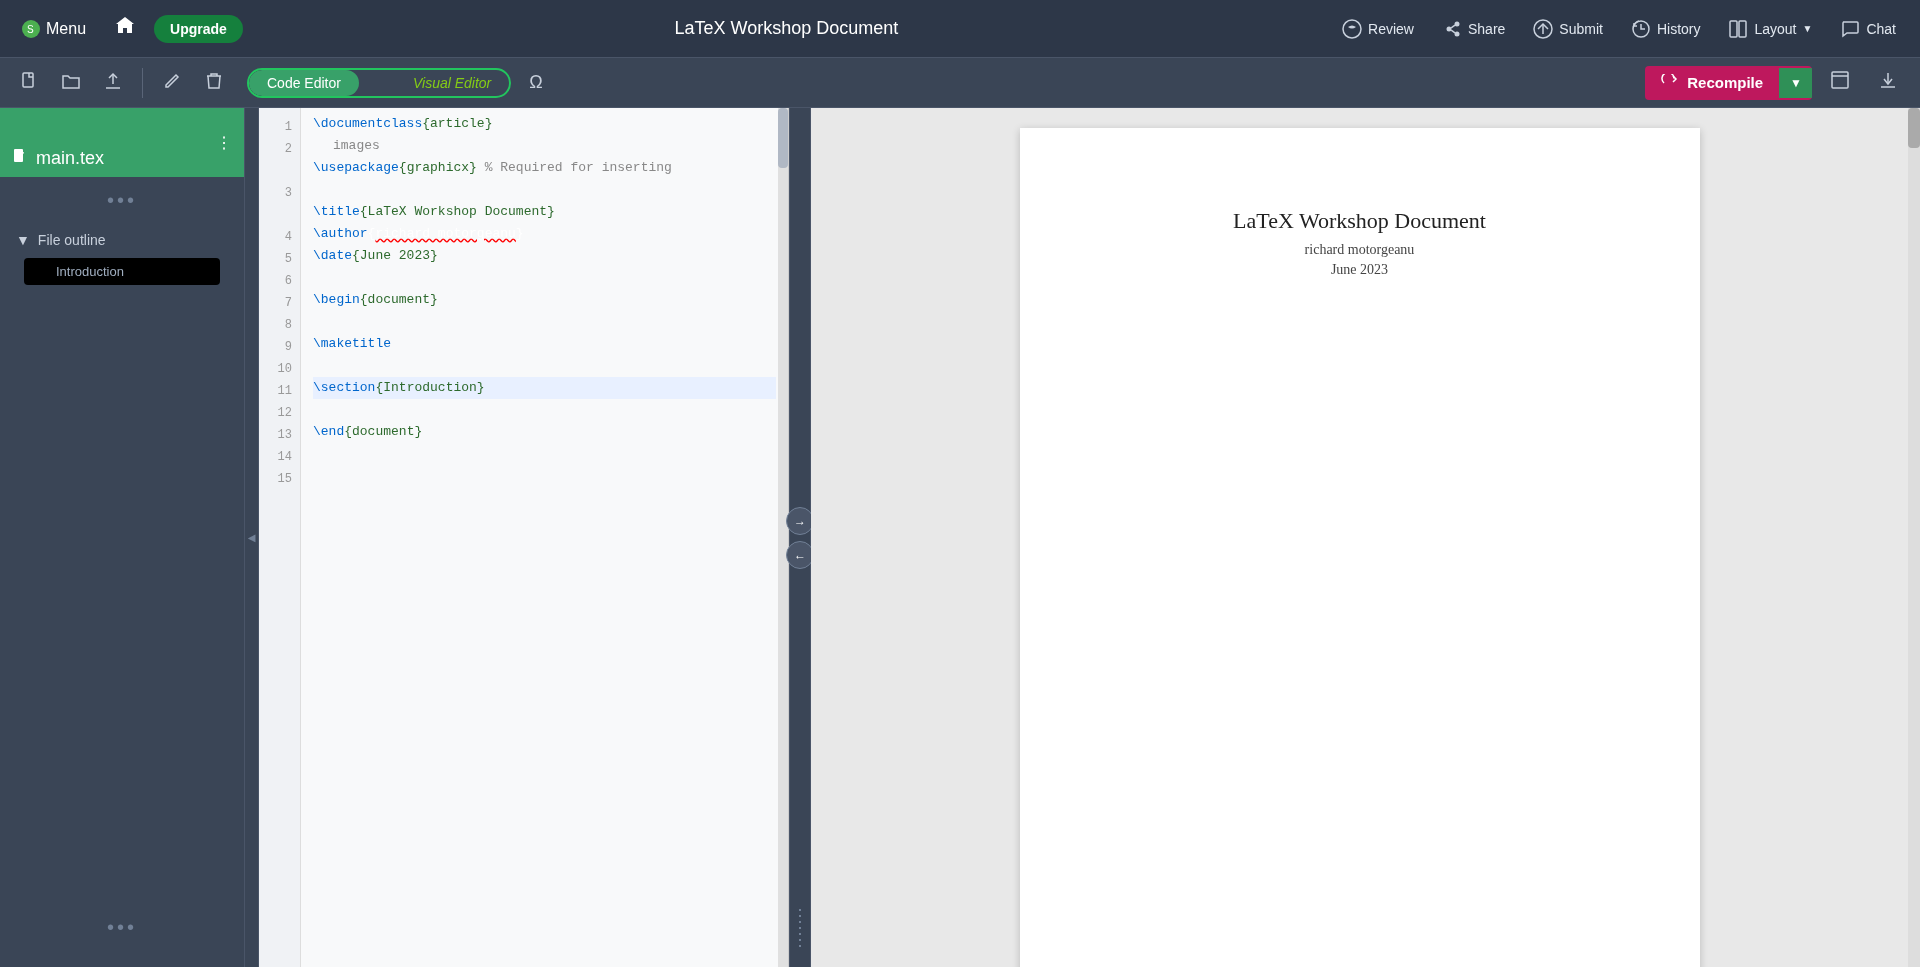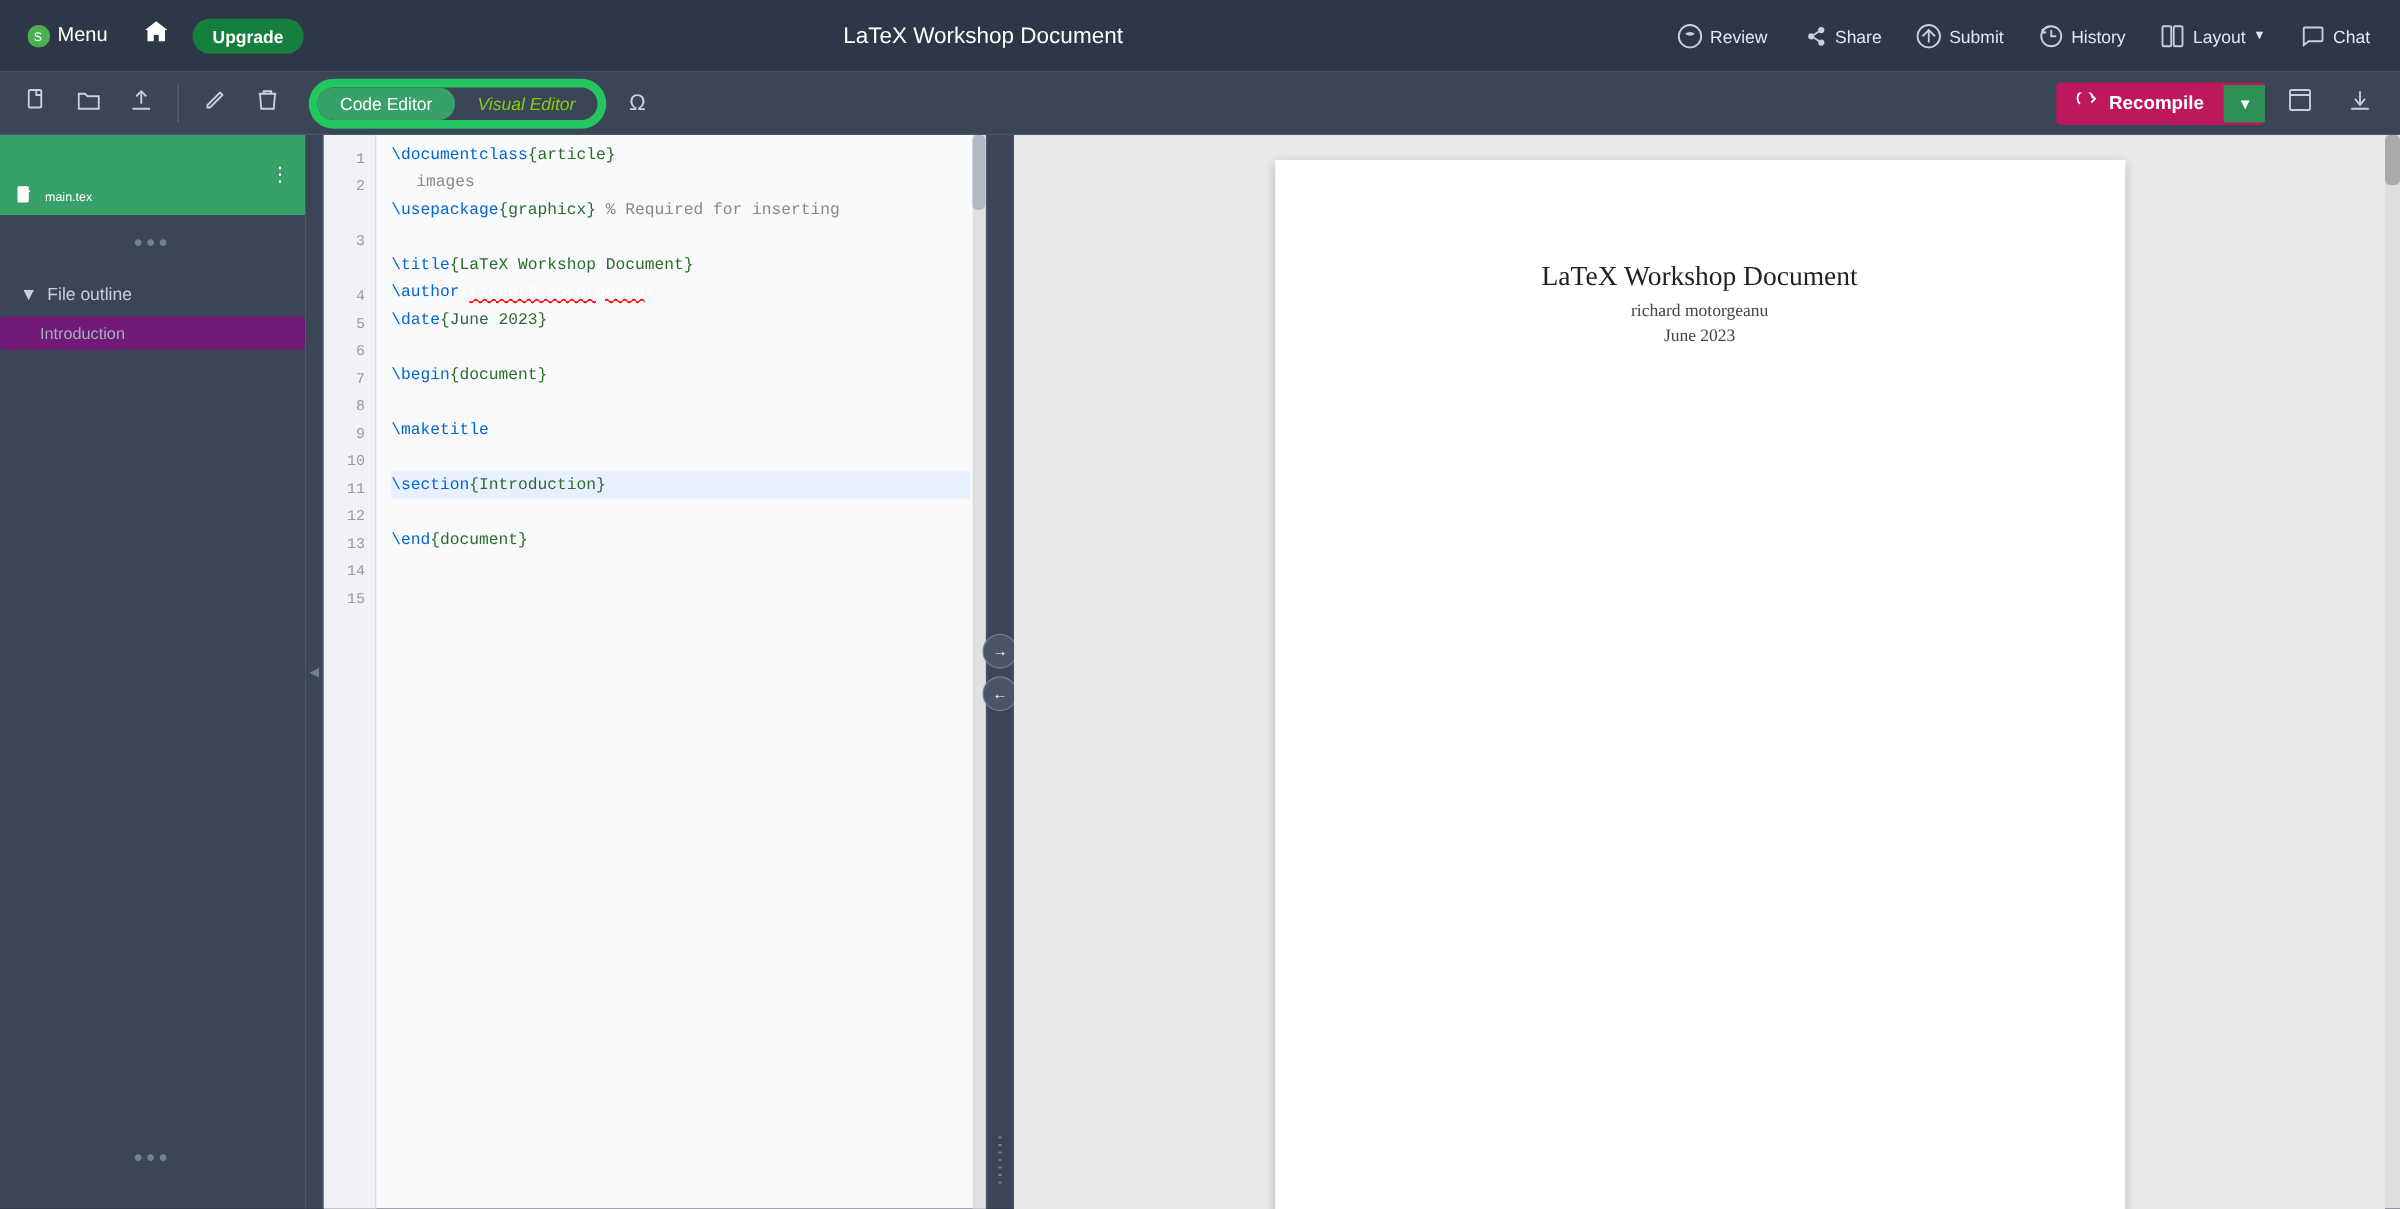--- a/index.html
+++ b/index.html
@@ -50,22 +50,22 @@
       gap: 8px;
       border-bottom: 1px solid #4a5568;
     }
     .toolbar-btn {
       background: none; border: none; color: #c8d0dc; cursor: pointer;
       padding: 6px 8px; font-size: 16px; border-radius: 4px;
     }
 
     .editor-tabs {
       display: flex; align-items: center;
-      background: #3a4556; border: 7px solid #22c55e; border-radius: 20px;
-      overflow: hidden; margin-left: 8px;
+      background: #3a4556; border: 2px solid #22c55e; border-radius: 20px;
+      overflow: hidden; margin-left: 8px; gap: 36px;
     }
     .editor-tab {
       padding: 5px 18px; cursor: pointer; font-size: 14px; border: none;
       background: none; color: #fff;
     }
     .editor-tab.active { background: #38a169; color: #fff; border-radius: 18px; }
     .editor-tab.inactive { background: none; color: #84cc16; font-style: italic; }
 
     .omega-btn {
       background: none; border: none; color: #c8d0dc; cursor: pointer;
@@ -102,31 +102,31 @@
       display: flex;
       flex-direction: column;
       border-right: 1px solid #4a5568;
       flex-shrink: 0;
     }
 
     .file-tab {
       display: flex; align-items: center; justify-content: space-between;
       background: #38a169; padding: 8px 12px; cursor: pointer;
     }
-    .file-tab-left { display: flex; align-items: flex-end; gap: 8px; font-size: 10px; margin-top: 32px; }
+    .file-tab-left { display: flex; align-items: flex-start; gap: 8px; font-size: 18px; margin-top: 32px; }
     .file-tab-menu { background: none; border: none; color: #fff; cursor: pointer; font-size: 16px; }
 
     .file-outline-section { padding: 8px 0; }
     .file-outline-header {
       display: flex; align-items: center; gap: 8px;
       padding: 8px 16px; font-size: 14px; color: #c8d0dc; cursor: pointer;
     }
     .outline-item {
       padding: 6px 4px 6px 32px; font-size: 13px; color: #a0aec0; cursor: pointer;
-      background: #701a75; border-radius: 4px; margin: 2px 0;
+      background: #000000; border-radius: 4px; margin: 2px 24px;
     }
 
     
     .code-editor-area {
       width: 530px;
       background: #f8f9fa;
       display: flex;
       flex-direction: column;
       position: relative;
       border-right: 1px solid #ccc;

